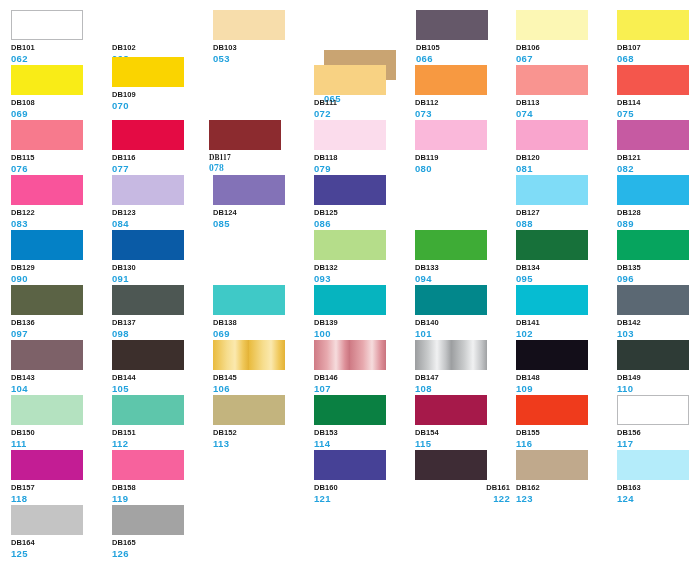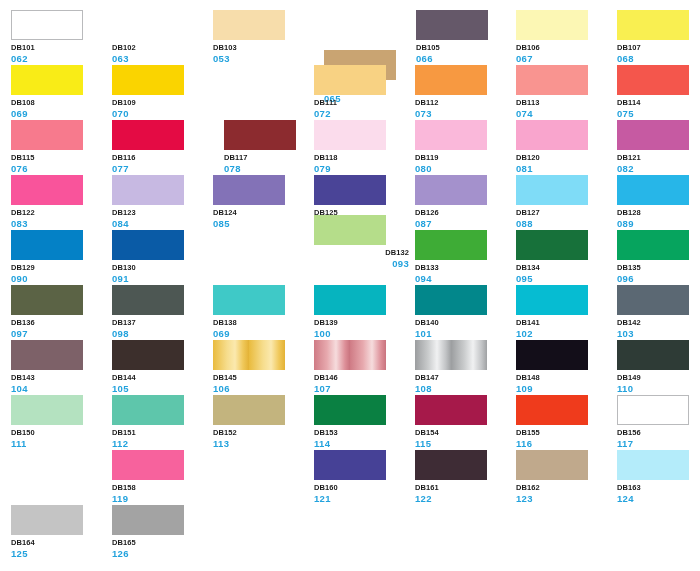--- a/index.html
+++ b/index.html
@@ -95,21 +95,21 @@
     <div class="swatch-cell" style="left: 617px; top: 10px;">
       <div class="swatch-chip" title="#f9ef51" style="background: rgb(249, 239, 81);"></div>
       <div class="swatch-code">DB107</div>
       <div class="swatch-num">068</div>
     </div>
     <div class="swatch-cell" style="left: 11px; top: 65px;">
       <div class="swatch-chip" title="#f9ec17" style="background: rgb(249, 236, 23);"></div>
       <div class="swatch-code">DB108</div>
       <div class="swatch-num">069</div>
     </div>
-    <div class="swatch-cell" style="left: 112px; top: 65px;">
+    <div class="swatch-cell" style="left: 112px; top: 57px;">
       <div class="swatch-chip" title="#fad400" style="background: rgb(250, 212, 0);"></div>
       <div class="swatch-code">DB109</div>
       <div class="swatch-num">070</div>
     </div>
     <div class="swatch-cell" style="left: 314px; top: 65px;">
       <div class="swatch-chip" title="#f8d283" style="background: rgb(248, 210, 131);"></div>
       <div class="swatch-code">DB111</div>
       <div class="swatch-num">072</div>
     </div>
     <div class="swatch-cell" style="left: 415px; top: 65px;">
@@ -130,21 +130,21 @@
     <div class="swatch-cell" style="left: 11px; top: 120px;">
       <div class="swatch-chip" title="#f77a8d" style="background: rgb(247, 122, 141);"></div>
       <div class="swatch-code">DB115</div>
       <div class="swatch-num">076</div>
     </div>
     <div class="swatch-cell" style="left: 112px; top: 120px;">
       <div class="swatch-chip" title="#e40b44" style="background: rgb(228, 11, 68);"></div>
       <div class="swatch-code">DB116</div>
       <div class="swatch-num">077</div>
     </div>
-    <div class="swatch-cell" style="left: 224px; top: 120px;">
+    <div class="swatch-cell" style="left: 209px; top: 120px; font-family: Liberation Serif, serif;">
       <div class="swatch-chip" title="#8c2b2f" style="background: rgb(140, 43, 47);"></div>
       <div class="swatch-code">DB117</div>
       <div class="swatch-num">078</div>
     </div>
     <div class="swatch-cell" style="left: 314px; top: 120px;">
       <div class="swatch-chip" title="#fbdcec" style="background: rgb(251, 220, 236);"></div>
       <div class="swatch-code">DB118</div>
       <div class="swatch-num">079</div>
     </div>
     <div class="swatch-cell" style="left: 415px; top: 120px;">
@@ -175,46 +175,41 @@
     <div class="swatch-cell" style="left: 213px; top: 175px;">
       <div class="swatch-chip" title="#8372b7" style="background: rgb(131, 114, 183);"></div>
       <div class="swatch-code">DB124</div>
       <div class="swatch-num">085</div>
     </div>
     <div class="swatch-cell" style="left: 314px; top: 175px;">
       <div class="swatch-chip" title="#4a4497" style="background: rgb(74, 68, 151);"></div>
       <div class="swatch-code">DB125</div>
       <div class="swatch-num">086</div>
     </div>
-    <div class="swatch-cell" style="left: 415px; top: 175px;">
-      <div class="swatch-chip" title="#a491cc" style="background: rgb(164, 145, 204);"></div>
-      <div class="swatch-code">DB126</div>
-      <div class="swatch-num">087</div>
-    </div>
     <div class="swatch-cell" style="left: 516px; top: 175px;">
       <div class="swatch-chip" title="#7fdcf7" style="background: rgb(127, 220, 247);"></div>
       <div class="swatch-code">DB127</div>
       <div class="swatch-num">088</div>
     </div>
     <div class="swatch-cell" style="left: 617px; top: 175px;">
       <div class="swatch-chip" title="#27b6e8" style="background: rgb(39, 182, 232);"></div>
       <div class="swatch-code">DB128</div>
       <div class="swatch-num">089</div>
     </div>
     <div class="swatch-cell" style="left: 11px; top: 230px;">
       <div class="swatch-chip" title="#0481c6" style="background: rgb(4, 129, 198);"></div>
       <div class="swatch-code">DB129</div>
       <div class="swatch-num">090</div>
     </div>
     <div class="swatch-cell" style="left: 112px; top: 230px;">
       <div class="swatch-chip" title="#0a5ba6" style="background: rgb(10, 91, 166);"></div>
       <div class="swatch-code">DB130</div>
       <div class="swatch-num">091</div>
     </div>
-    <div class="swatch-cell" style="left: 314px; top: 215px; text-align: right;">
+    <div class="swatch-cell" style="left: 314px; top: 230px;">
       <div class="swatch-chip" title="#b5dd8a" style="background: rgb(181, 221, 138);"></div>
       <div class="swatch-code">DB132</div>
       <div class="swatch-num">093</div>
     </div>
     <div class="swatch-cell" style="left: 415px; top: 230px;">
       <div class="swatch-chip" title="#3eac36" style="background: rgb(62, 172, 54);"></div>
       <div class="swatch-code">DB133</div>
       <div class="swatch-num">094</div>
     </div>
     <div class="swatch-cell" style="left: 516px; top: 230px;">
@@ -325,31 +320,36 @@
     <div class="swatch-cell" style="left: 516px; top: 395px;">
       <div class="swatch-chip" title="#ef3b1c" style="background: rgb(239, 59, 28);"></div>
       <div class="swatch-code">DB155</div>
       <div class="swatch-num">116</div>
     </div>
     <div class="swatch-cell" style="left: 617px; top: 395px;">
       <div class="swatch-chip bordered" title="#ffffff" style="background: rgb(255, 255, 255);"></div>
       <div class="swatch-code">DB156</div>
       <div class="swatch-num">117</div>
     </div>
+    <div class="swatch-cell" style="left: 11px; top: 450px;">
+      <div class="swatch-chip" title="#c31d94" style="background: rgb(195, 29, 148);"></div>
+      <div class="swatch-code">DB157</div>
+      <div class="swatch-num">118</div>
+    </div>
     <div class="swatch-cell" style="left: 112px; top: 450px;">
       <div class="swatch-chip" title="#f7629d" style="background: rgb(247, 98, 157);"></div>
       <div class="swatch-code">DB158</div>
       <div class="swatch-num">119</div>
     </div>
     <div class="swatch-cell" style="left: 314px; top: 450px;">
       <div class="swatch-chip" title="#464196" style="background: rgb(70, 65, 150);"></div>
       <div class="swatch-code">DB160</div>
       <div class="swatch-num">121</div>
     </div>
-    <div class="swatch-cell" style="left: 415px; top: 450px;">
+    <div class="swatch-cell" style="left: 415px; top: 450px; text-align: right;">
       <div class="swatch-chip" title="#3e2c35" style="background: rgb(62, 44, 53);"></div>
       <div class="swatch-code">DB161</div>
       <div class="swatch-num">122</div>
     </div>
     <div class="swatch-cell" style="left: 516px; top: 450px;">
       <div class="swatch-chip" title="#c0a98c" style="background: rgb(192, 169, 140);"></div>
       <div class="swatch-code">DB162</div>
       <div class="swatch-num">123</div>
     </div>
     <div class="swatch-cell" style="left: 617px; top: 450px;">

